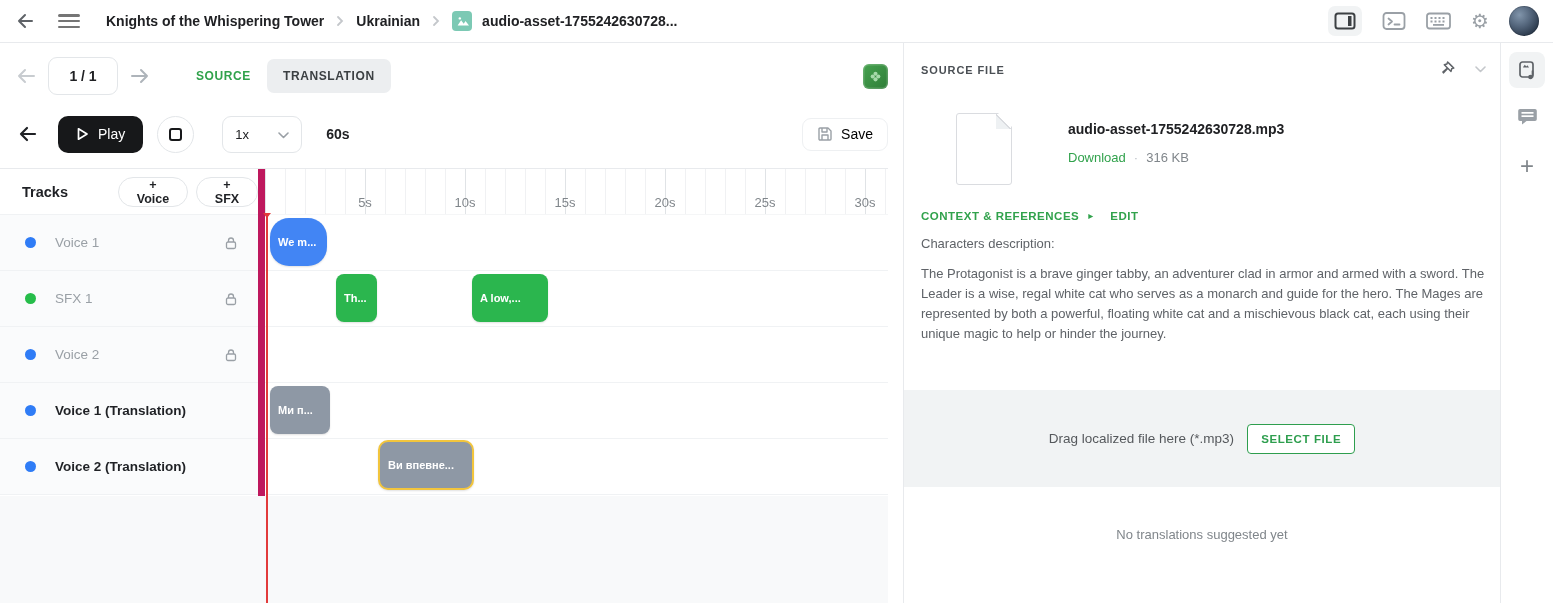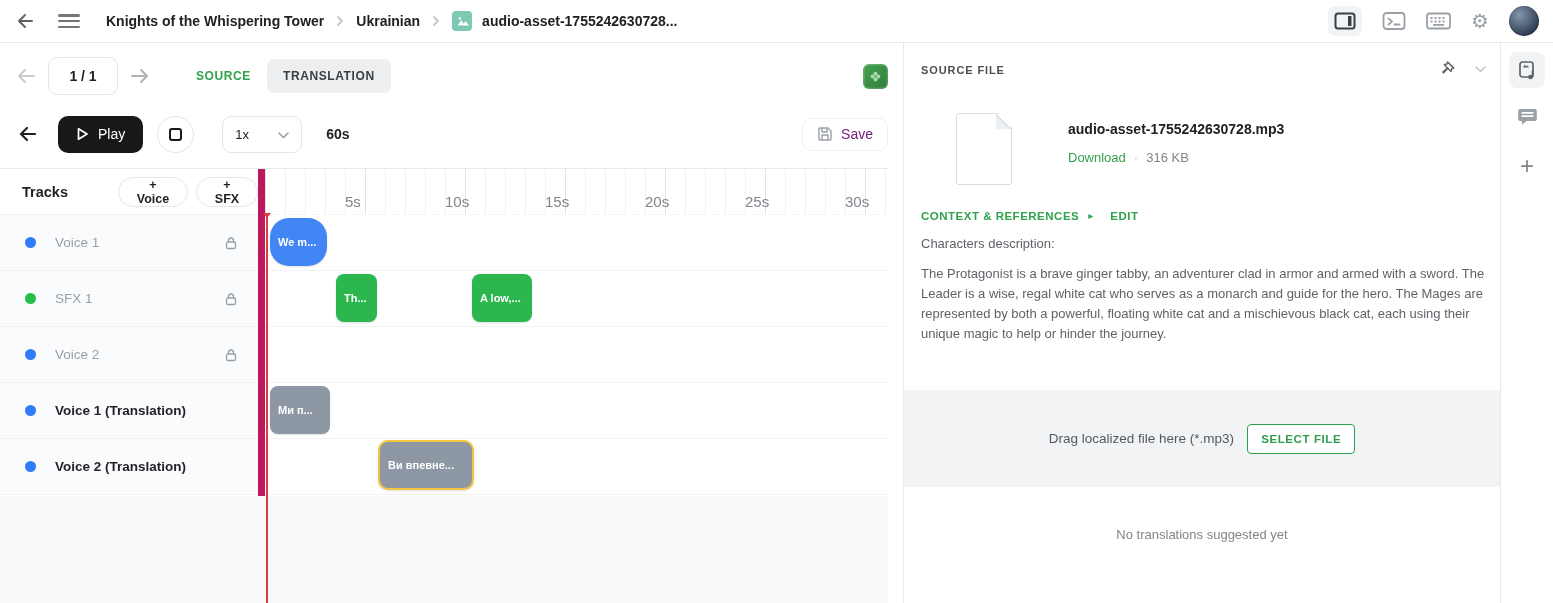--- a/index.html
+++ b/index.html
@@ -44,42 +44,42 @@
   .play-btn { margin-left:20px; height:37px; background:#17181a; color:#fff; border:none; border-radius:10px;
               display:flex; align-items:center; gap:9px; padding:0 18px; font-size:14px; font-weight:500; cursor:pointer; }
   .stop-btn { margin-left:14px; width:37px; height:37px; border:1px solid #e3e6e9; border-radius:50%; background:#fff;
               display:flex; align-items:center; justify-content:center; cursor:pointer; }
   .stop-square { width:13px; height:13px; border:2px solid #17181a; border-radius:3px; }
   .speed-select { margin-left:28px; width:80px; height:37px; border:1px solid #e3e6e9; border-radius:9px; background:#fff;
                   display:flex; align-items:center; padding:0 12px; font-size:13px; font-weight:500; cursor:pointer; }
   .speed-select .chev { margin-left:auto; }
   .duration { margin-left:24px; font-size:14px; font-weight:700; }
   .save-btn { margin-left:auto; height:33px; border:1px solid #eef0f2; background:#fff; border-radius:9px;
-              display:flex; align-items:center; gap:8px; padding:0 14px; font-size:14px; color:#701a75; cursor:pointer; }
+              display:flex; align-items:center; gap:8px; padding:0 14px; font-size:14px; color:#000000; cursor:pointer; }
 
   
   .timeline { position:absolute; top:125px; left:0; width:888px; bottom:0; border-top:1px solid #e8eaed; }
   .track-col { position:absolute; left:0; top:0; width:265px; bottom:0; border-right:7px solid #be185d; background:#fff; }
   .track-header { height:46px; display:flex; align-items:center; border-bottom:1px solid #f0f2f4; background:#fff; }
   .track-header-title { margin-left:22px; font-size:14.5px; font-weight:700; color:#1f2125; }
   .pill-btn { height:30px; border:1px solid #e3e6e9; background:#fff; border-radius:16px; padding:0 13px;
               font-size:12.5px; font-weight:600; color:#1f2125; cursor:pointer; }
   .track-row { height:56px; display:flex; align-items:center; border-bottom:1px solid #f0f2f4; background:#fafbfc;text-align:center; }
   .track-dot { width:11px; height:11px; border-radius:50%; margin-left:25px; }
   .dot-blue { background:#2f7cf6; } .dot-green { background:#26bd4a; }
   .track-name { margin-left:19px; font-size:13.5px; color:#9aa0a6; }
   .track-row.unlocked .track-name { color:#1f2125; font-weight:700; }
   .track-lock { margin-left:auto; margin-right:20px; display:flex; }
 
   .grid { position:absolute; left:265px; top:0; width:623px; bottom:0; background:#fff; }
   .ruler { height:46px; position:relative; border-bottom:1px solid #f5f6f7;
            background:
              repeating-linear-gradient(to right, #e0e3e6 0 1px, transparent 1px 100px),
              repeating-linear-gradient(to right, #f0f1f3 0 1px, transparent 1px 20px); }
-  .ruler-label { position:absolute; bottom:4px; width:40px; font-size:15px; color:#80868b; }
+  .ruler-label { position:absolute; bottom:4px; width:40px; text-align:center; font-size:13px; color:#80868b; }
   .grid-row { height:56px; border-bottom:1px solid #f0f2f4; }
   .timeline-filler { position:absolute; left:0; right:0; top:327px; bottom:0; background:#f8f9fa; }
 
   .playhead { position:absolute; left:266px; top:170px; width:2px; height:390px; background:#e23b3b; z-index:6; }
   .playhead-cap { position:absolute; left:-3px; top:0; width:0; height:0;
                   border-left:4px solid transparent; border-right:4px solid transparent; border-top:5px solid #e23b3b; }
 
   .clip { position:absolute; height:48px; border-radius:8px; color:#fff; font-size:11px; font-weight:600;
           display:flex; align-items:center; padding:0 8px; white-space:nowrap; overflow:hidden; cursor:pointer; z-index:4;
           box-shadow:0 1px 2px rgba(0,0,0,.12); }
@@ -323,21 +323,21 @@
         <div class="grid-row"></div>
         <div class="grid-row"></div>
         <div class="grid-row"></div>
       </div>
 
       <div class="timeline-filler"></div>
     </div>
 
     <div class="clip clip-blue" style="left:270px; top:175px; width:57px;border-radius:19px;">We m...</div>
     <div class="clip clip-green" style="left:336px; top:231px; width:41px;">Th...</div>
-    <div class="clip clip-green" style="left:472px; top:231px; width:60px;">A low,...</div>
+    <div class="clip clip-green" style="left:472px; top:231px; width:76px;">A low,...</div>
     <div class="clip clip-gray" style="left:270px; top:343px; width:60px;">Ми п...</div>
     <div class="clip clip-gray clip-selected" style="left:378px; top:397px; width:96px; height:50px;">Ви впевне...</div>
 
     <div class="playhead">
         <span class="playhead-cap"></span>
       </div>
   </section>
 
   <aside class="inspector">
     <div class="inspector-header">

